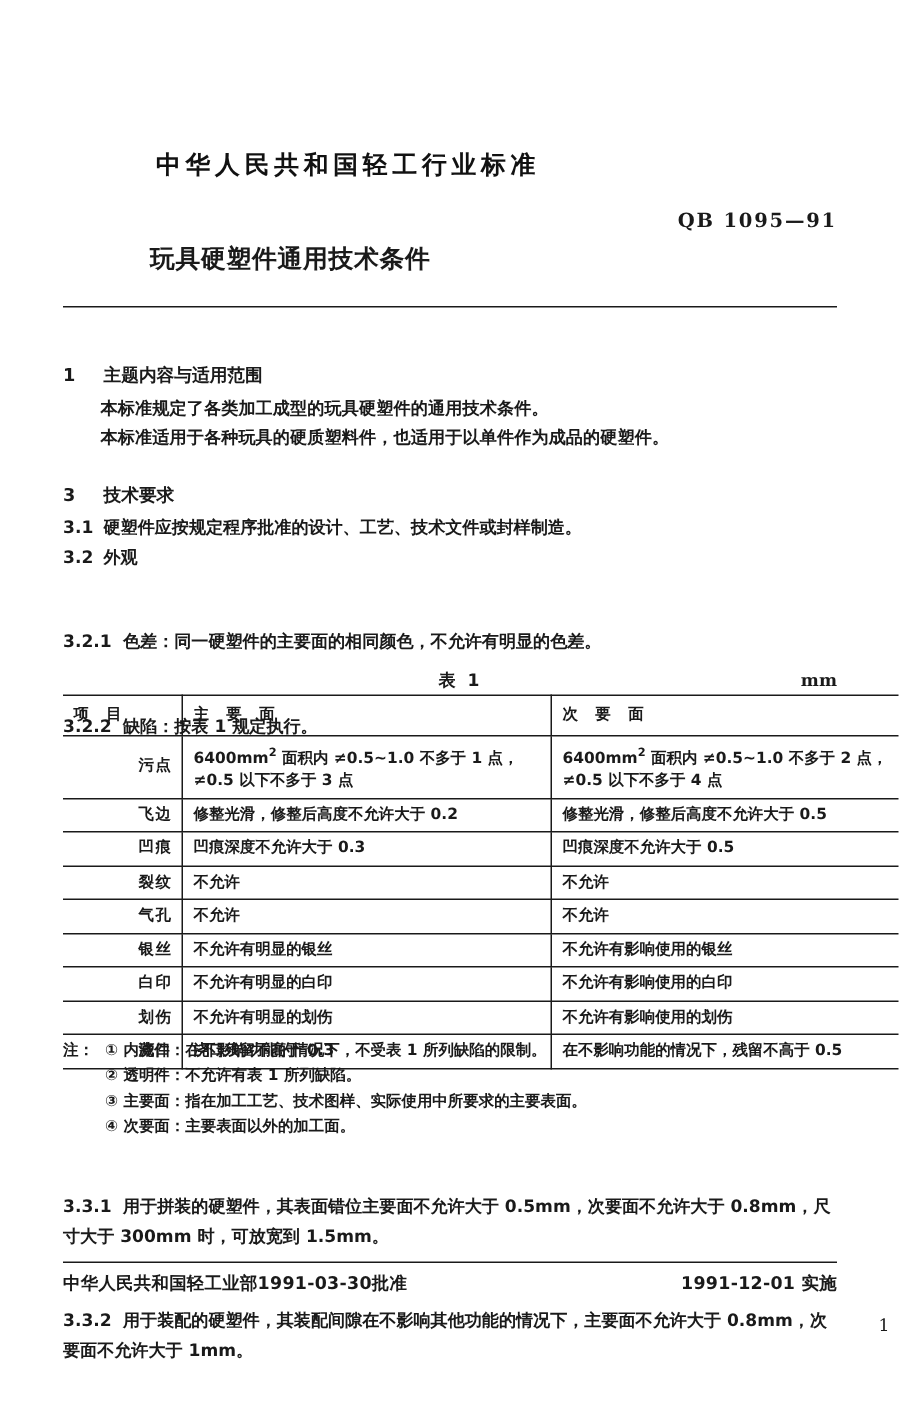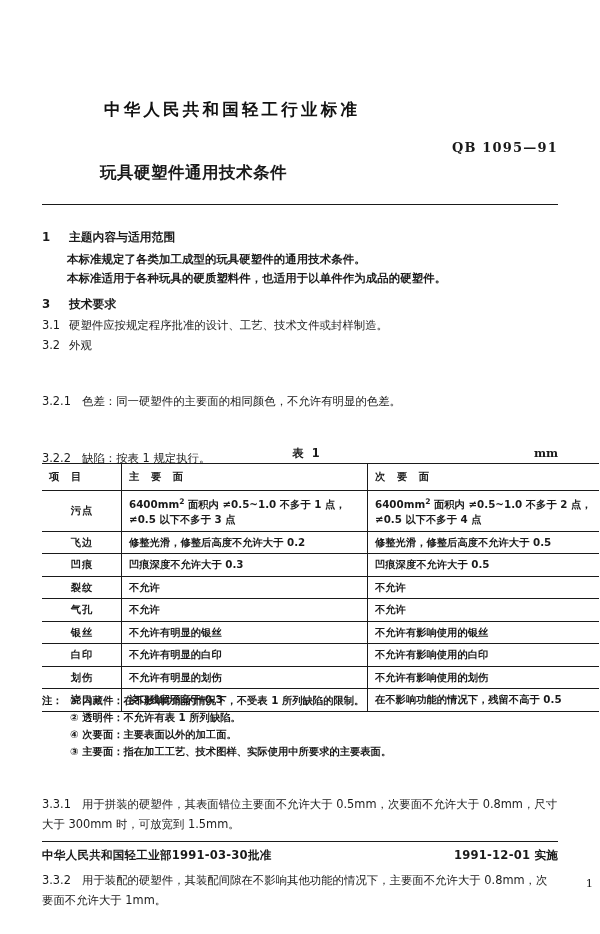--- a/index.html
+++ b/index.html
@@ -70,36 +70,36 @@
     position: absolute;
     left: 42px;
     top: 222px;
     width: 516px;
     font-size: 11.4px;
     line-height: 19.5px;
   }
   .sec-head {
     font-weight: bold;
     font-size: 11.8px;
-    margin-top: 6px;
+    margin-top: 19px;
     margin-bottom: 2px;
     white-space: pre;
   }
   .sec-head .num { display: inline-block; width: 27px; }
   .para {
     text-indent: 25px;
     font-weight: bold;
     letter-spacing: 0.1px;
   }
   .ref-line {
     text-indent: 25px;
     font-weight: bold;
   }
   .num-para {
-    font-weight: normal;
+    font-weight: bold;
     white-space: pre-wrap;
   }
   .num-para .lbl { display: inline-block; }
   .lbl-w2 { width: 27px; }
   .lbl-w3 { width: 40px; margin-top: 37px; }
 
   
   .table-wrap {
     position: absolute;
     left: 42px;
@@ -140,21 +140,21 @@
     border-top: 1.5px solid #1a1a1a;
     text-align: left;
     letter-spacing: 4px;
     padding-top: 5px;
     padding-bottom: 5px;
     margin-top: 44px;
   }
   table.spec tbody tr:last-child td {
     border-bottom: 1.5px solid #1a1a1a;
   }
-  .col-item   { width: 66px;  text-align: center; letter-spacing: 1px;
+  .col-item   { width: 66px;  text-align: right; letter-spacing: 1px;
                 border-right: 1.2px solid #1a1a1a; }
   .col-primary{ width: 232px; border-right: 1.2px solid #1a1a1a; }
   .col-second { width: 218px; }
   .sup { font-size: 7.6px; vertical-align: super; }
 
   
   .notes {
     position: absolute;
     left: 42px;
     top: 692px;
@@ -294,22 +294,22 @@
           <td class="col-primary">浇口残留不高于 0.3</td>
           <td class="col-second">在不影响功能的情况下，残留不高于 0.5</td>
         </tr>
       </tbody>
     </table>
   </div>
 
   <div class="notes">
     <div class="note-row first"><span class="note-lead">注：</span><span>① 内藏件：在不影响功能的情况下，不受表 1 所列缺陷的限制。</span></div>
     <div class="note-row"><span class="note-lead"></span><span>② 透明件：不允许有表 1 所列缺陷。</span></div>
+    <div class="note-row"><span class="note-lead"></span><span>③ 主要面：指在加工工艺、技术图样、实际使用中所要求的主要表面。</span></div>
     <div class="note-row"><span class="note-lead"></span><span>④ 次要面：主要表面以外的加工面。</span></div>
-    <div class="note-row"><span class="note-lead"></span><span>③ 主要面：指在加工工艺、技术图样、实际使用中所要求的主要表面。</span></div>
   </div>
 
   <div class="lower">
     <div class="num-para"><span class="lbl lbl-w3">3.3.1</span><span>用于拼装的硬塑件，其表面错位主要面不允许大于 0.5mm，次要面不允许大于 0.8mm，尺寸大于 300mm 时，可放宽到 1.5mm。</span></div>
     <div class="num-para"><span class="lbl lbl-w3">3.3.2</span><span>用于装配的硬塑件，其装配间隙在不影响其他功能的情况下，主要面不允许大于 0.8mm，次要面不允许大于 1mm。</span></div>
   </div>
 
   <div class="rule-bottom"></div>
 
   <div class="footer">

